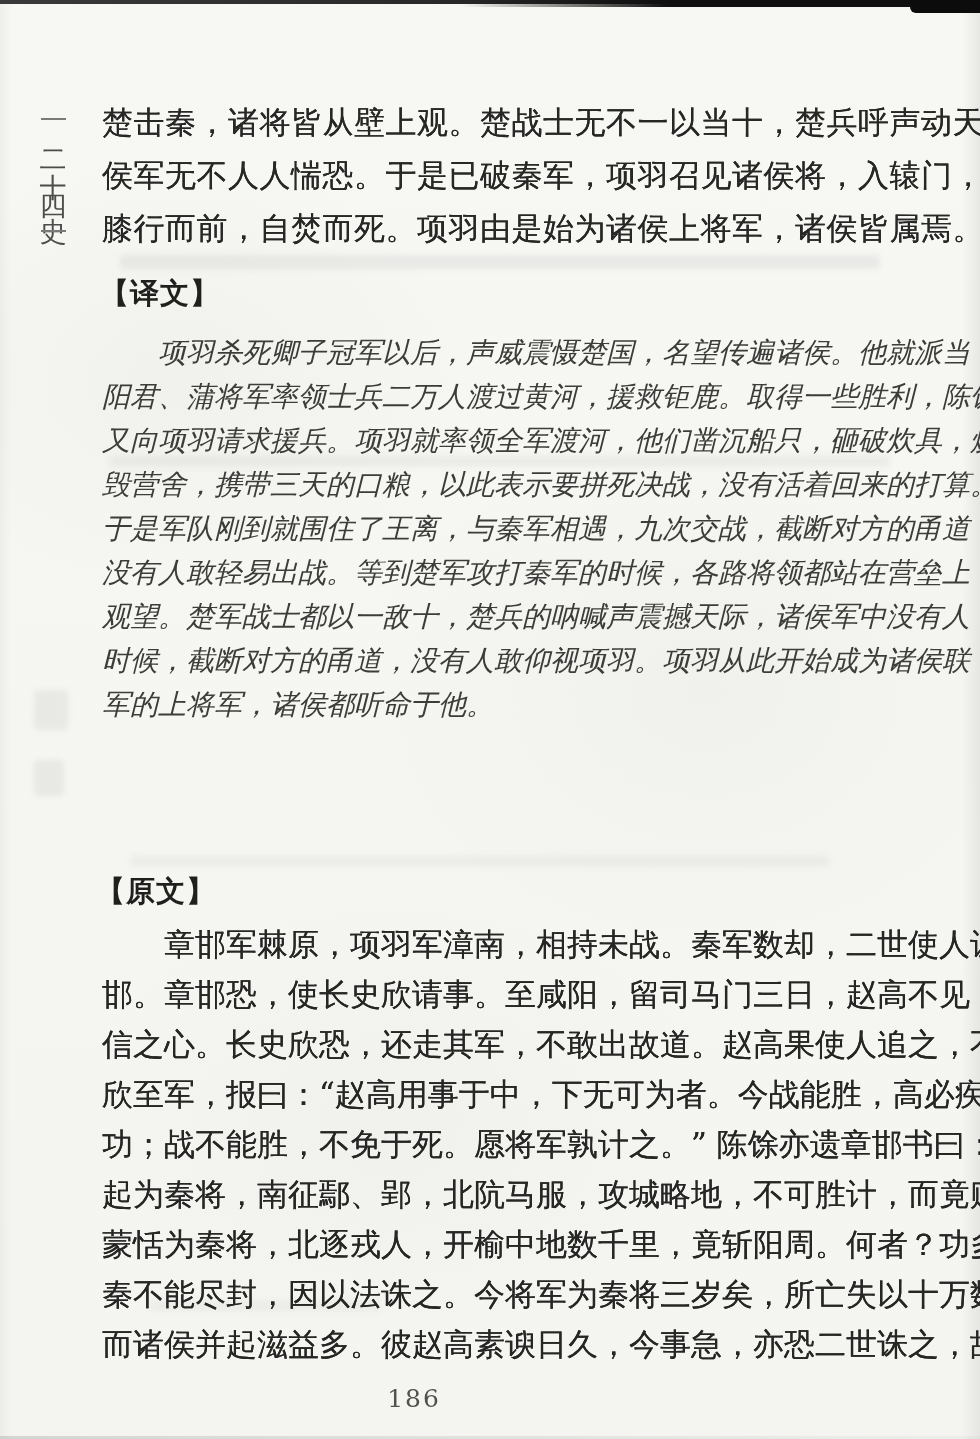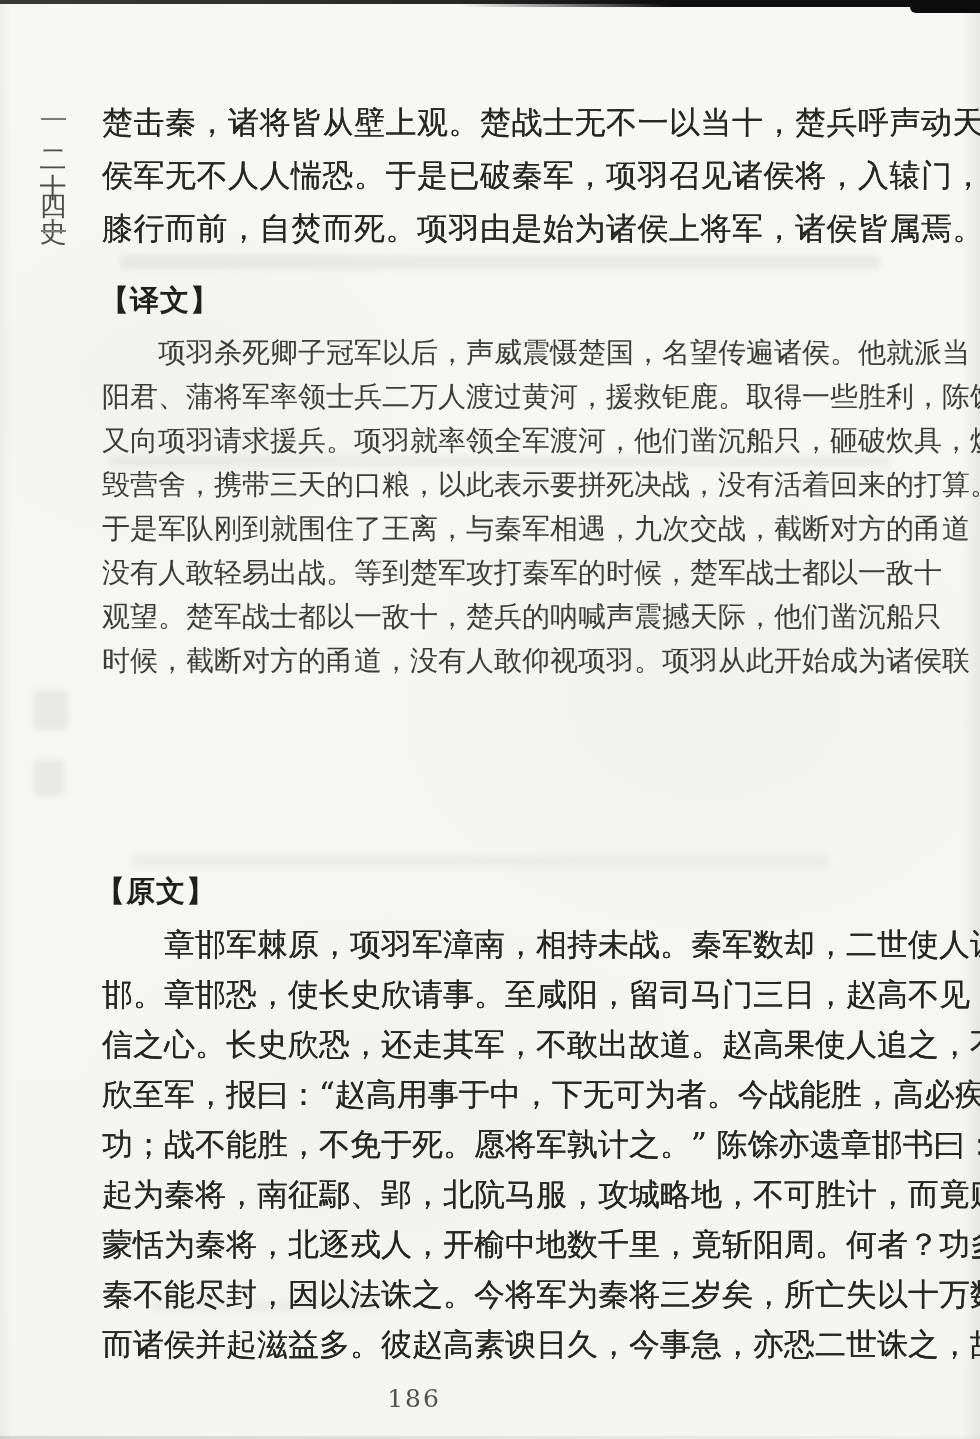--- a/index.html
+++ b/index.html
@@ -41,27 +41,27 @@
   .margin-chars{writing-mode:vertical-rl;text-orientation:upright;font-size:27px;letter-spacing:22px;line-height:34px;color:#4c4c4a;}
 
   
   .textcol{position:absolute;left:102px;width:806px;}
   .line{white-space:nowrap;text-align:justify;text-align-last:justify;}
   .line.end{text-align-last:auto;}
   .line.first{padding-left:2em;}
   .classical{color:#272726;}
   .classical .line{font-size:31px;line-height:53px;letter-spacing:.5px;text-shadow:0 0 .6px #2a2a29;}
   .trans{color:#3c3c3a;}
-  .trans .line{font-size:28px;line-height:44px;}
+  .trans .line{font-size:28px;line-height:44px;font-style:italic;}
   .orig{color:#262625;}
   .orig .line{font-size:31px;line-height:50px;text-shadow:0 0 .6px #2a2a29;}
   .sec-header{font-size:29px;font-weight:bold;color:#1f1f1e;letter-spacing:1px;}
 
   #top-block{top:96px;}
-  #trans-header{top:281px;left:100px;}
+  #trans-header{top:274px;left:100px;}
   #trans-block{top:331px;}
   #orig-header{top:872px;left:96px;}
   #orig-block{top:919px;}
 
   .page-number{position:absolute;left:0;width:828px;top:1384px;text-align:center;
     font-size:25px;color:#515150;letter-spacing:2px;font-family:"DejaVu Serif","Liberation Serif",serif;}
 </style>
 </head>
 <body>
 
@@ -92,23 +92,24 @@
 </div>
 
 <div id="trans-header" class="textcol sec-header">【译文】</div>
 
 <div id="trans-block" class="textcol trans">
   <div class="line first">项羽杀死卿子冠军以后，声威震慑楚国，名望传遍诸侯。他就派当</div>
   <div class="line">阳君、蒲将军率领士兵二万人渡过黄河，援救钜鹿。取得一些胜利，陈馀</div>
   <div class="line">又向项羽请求援兵。项羽就率领全军渡河，他们凿沉船只，砸破炊具，烧</div>
   <div class="line">毁营舍，携带三天的口粮，以此表示要拼死决战，没有活着回来的打算。</div>
   <div class="line">于是军队刚到就围住了王离，与秦军相遇，九次交战，截断对方的甬道，</div>
-  <div class="line">没有人敢轻易出战。等到楚军攻打秦军的时候，楚军战士都以一敌十</div>
-  <div class="line">观望。楚军战士都以一敌十，楚兵的呐喊声震撼天际，他们凿沉船只</div>
+  <div class="line">没有人敢轻易出战。等到楚军攻打秦军的时候，各路将领都站在营垒上</div>
+  <div class="line">观望。楚军战士都以一敌十，楚兵的呐喊声震撼天际，诸侯军中没有人</div>
   <div class="line">时候，截断对方的甬道，没有人敢仰视项羽。项羽从此开始成为诸侯联</div>
+  <div class="line end">军的上将军，诸侯都听命于他。</div>
 </div>
 
 <div id="orig-header" class="textcol sec-header">【原文】</div>
 
 <div id="orig-block" class="textcol orig">
   <div class="line first">章邯军棘原，项羽军漳南，相持未战。秦军数却，二世使人让章</div>
   <div class="line">邯。章邯恐，使长史欣请事。至咸阳，留司马门三日，赵高不见，有不</div>
   <div class="line">信之心。长史欣恐，还走其军，不敢出故道。赵高果使人追之，不及。</div>
   <div class="line">欣至军，报曰：“赵高用事于中，下无可为者。今战能胜，高必疾妒吾</div>
   <div class="line">功；战不能胜，不免于死。愿将军孰计之。” 陈馀亦遗章邯书曰：“白</div>

